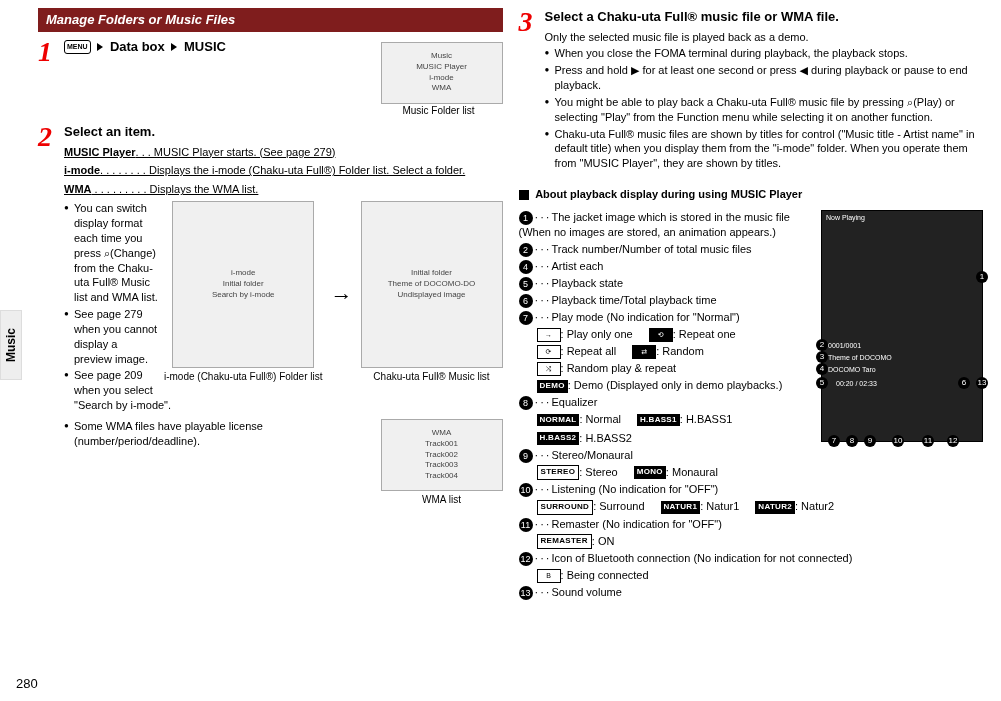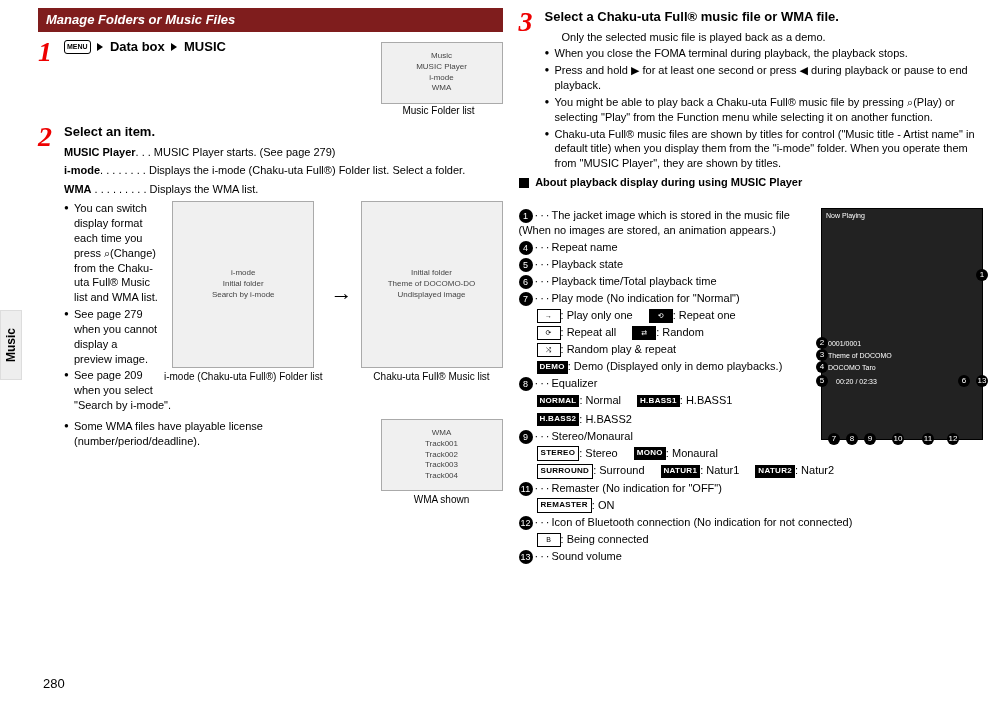--- a/index.html
+++ b/index.html
@@ -34,21 +34,21 @@
   }
   .side-tab span {
     transform: rotate(-90deg);
     font-weight: bold;
     font-size: 12px;
     white-space: nowrap;
   }
   .page-number {
     position: absolute;
     bottom: 8px;
-    left: 43px;
+    left: 16px;
     font-size: 13px;
   }
   .col {
     flex: 1;
     padding: 0 8px;
     box-sizing: border-box;
   }
   .col-left { margin-left: 20px; }
   .heading-bar {
     background: #7f1d1d;
@@ -103,21 +103,21 @@
     font-size: 8px;
     text-align: center;
     color: #444;
     display: flex;
     align-items: center;
     justify-content: center;
     flex-direction: column;
   }
   .shot-music-folder { width: 120px; height: 60px; float: right; margin: 4px 0 0 6px; }
   .caption { font-size: 10px; text-align: center; margin-top: 2px; }
-  .sub-desc { margin: 4px 0; }
+  .sub-desc { margin: 4px 0; text-decoration: underline; }
   .sub-desc b { font-weight: bold; }
   .bullet-list { margin: 0; padding: 0; list-style: none; }
   .bullet-list li { position: relative; padding-left: 10px; margin: 2px 0; }
   .bullet-list li:before { content: "●"; position: absolute; left: 0; font-size: 8px; top: 2px; }
   .inline-shots {
     display: flex;
     gap: 8px;
     align-items: center;
     float: right;
     margin-left: 6px;
@@ -125,21 +125,21 @@
   .shot-col { display: flex; flex-direction: column; align-items: center; }
   .shot-imode { width: 140px; height: 165px; }
   .shot-chaku { width: 140px; height: 165px; }
   .big-arrow {
     font-size: 22px;
     font-weight: bold;
   }
   .shot-wma { width: 120px; height: 70px; }
   .about-heading {
     font-weight: bold;
-    margin-top: 2px;
+    margin-top: 14px;
   }
   .about-heading .blk {
     display: inline-block;
     width: 10px; height: 10px;
     background: #000;
     margin-right: 4px;
     vertical-align: middle;
   }
   .num-circle {
     display: inline-block;
@@ -170,21 +170,21 @@
     color: #fff;
     font-size: 8px;
     padding: 1px 3px;
     vertical-align: middle;
     font-weight: bold;
     letter-spacing: 0.3px;
   }
   .mode-label.inv { background: #fff; color: #000; border: 1px solid #000; }
   .mode-row { margin: 2px 0 2px 18px; display: flex; flex-wrap: wrap; gap: 4px 16px; }
   .mode-item { white-space: nowrap; }
-  .about-list { margin-top: 18px; }
+  .about-list { margin-top: 8px; }
   .about-item { margin: 2px 0; }
   .player-shot {
     float: right;
     width: 160px;
     height: 230px;
     background: #222;
     border: 1px solid #000;
     margin-left: 6px;
     position: relative;
     font-size: 7px;
@@ -283,36 +283,36 @@
 
         <div class="clearfix" style="margin-top:4px;">
           <div style="float:right; text-align:center;">
             <div class="screenshot shot-wma">
               <span style="white-space:pre-line">WMA
 Track001
 Track002
 Track003
 Track004</span>
             </div>
-            <div class="caption">WMA shown</div>
+            <div class="caption">WMA list</div>
           </div>
           <ul class="bullet-list" style="width:320px;">
             <li>Some WMA files have playable license (number/period/deadline).</li>
           </ul>
         </div>
       </div>
     </div>
   </div>
 
   <div class="col">
     <div class="step" style="margin-top:0;">
       <div class="step-num red">3</div>
       <div class="step-body">
         <div class="step-title">Select a Chaku-uta Full® music file or WMA file.</div>
-        <div style="margin-top:4px;margin-left:17px;">Only the selected music file is played back as a demo.</div>
+        <div style="margin-top:4px;">Only the selected music file is played back as a demo.</div>
         <ul class="bullet-list">
           <li>When you close the FOMA terminal during playback, the playback stops.</li>
           <li>Press and hold ▶ for at least one second or press ◀ during playback or pause to end playback.</li>
           <li>You might be able to play back a Chaku-uta Full® music file by pressing ⌕(Play) or selecting "Play" from the Function menu while selecting it on another function.</li>
           <li>Chaku-uta Full® music files are shown by titles for control ("Music title - Artist name" in default title) when you display them from the "i-mode" folder. When you operate them from "MUSIC Player", they are shown by titles.</li>
         </ul>
       </div>
     </div>
 
     <div class="about-heading">
@@ -338,21 +338,22 @@
         <div class="callout-badge" style="bottom:-6px;left:24px;">8</div>
         <div class="callout-badge" style="bottom:-6px;left:42px;">9</div>
         <div class="callout-badge" style="bottom:-6px;left:70px;">10</div>
         <div class="callout-badge" style="bottom:-6px;left:100px;">11</div>
         <div class="callout-badge" style="bottom:-6px;left:125px;">12</div>
         <div class="callout-badge" style="top:166px;right:12px;">6</div>
       </div>
 
       <div class="about-list">
         <div class="about-item"><span class="num-circle">1</span><span class="dots">···</span><span>The jacket image which is stored in the music file (When no images are stored, an animation appears.)</span></div>
-        <div class="about-item"><span class="num-circle">4</span><span class="dots">···</span><span>Repeat name</span></div>
+        <div class="about-item"><span class="num-circle">2</span><span class="dots">···</span><span>Track number/Number of total music files</span></div>
+        <div class="about-item"><span class="num-circle">4</span><span class="dots">···</span><span>Artist each</span></div>
         <div class="about-item"><span class="num-circle">5</span><span class="dots">···</span><span>Playback state</span></div>
         <div class="about-item"><span class="num-circle">6</span><span class="dots">···</span><span>Playback time/Total playback time</span></div>
 
         <div class="about-item"><span class="num-circle">7</span><span class="dots">···</span><span>Play mode (No indication for "Normal")</span></div>
         <div class="mode-row">
           <span class="mode-item"><span class="mode-icon">→</span>: <span>Play only one</span></span>
           <span class="mode-item"><span class="mode-icon dark">⟲</span>: <span>Repeat one</span></span>
         </div>
         <div class="mode-row">
           <span class="mode-item"><span class="mode-icon">⟳</span>: <span>Repeat all</span></span>
@@ -371,20 +372,21 @@
           <span class="mode-item"><span class="mode-label">H.BASS1</span>: <span>H.BASS1</span></span>
           <span class="mode-item"><span class="mode-label">H.BASS2</span>: <span>H.BASS2</span></span>
         </div>
 
         <div class="about-item"><span class="num-circle">9</span><span class="dots">···</span><span>Stereo/Monaural</span></div>
         <div class="mode-row">
           <span class="mode-item"><span class="mode-label inv">STEREO</span>: <span>Stereo</span></span>
           <span class="mode-item"><span class="mode-label">MONO</span>: <span>Monaural</span></span>
         </div>
 
+        <div class="about-item"><span class="num-circle">10</span><span class="dots">···</span><span>Listening (No indication for "OFF")</span></div>
         <div class="mode-row">
           <span class="mode-item"><span class="mode-label inv">SURROUND</span>: <span>Surround</span></span>
           <span class="mode-item"><span class="mode-label">NATUR1</span>: <span>Natur1</span></span>
           <span class="mode-item"><span class="mode-label">NATUR2</span>: <span>Natur2</span></span>
         </div>
 
         <div class="about-item"><span class="num-circle">11</span><span class="dots">···</span><span>Remaster (No indication for "OFF")</span></div>
         <div class="mode-row">
           <span class="mode-item"><span class="mode-label inv">REMASTER</span>: <span>ON</span></span>
         </div>

